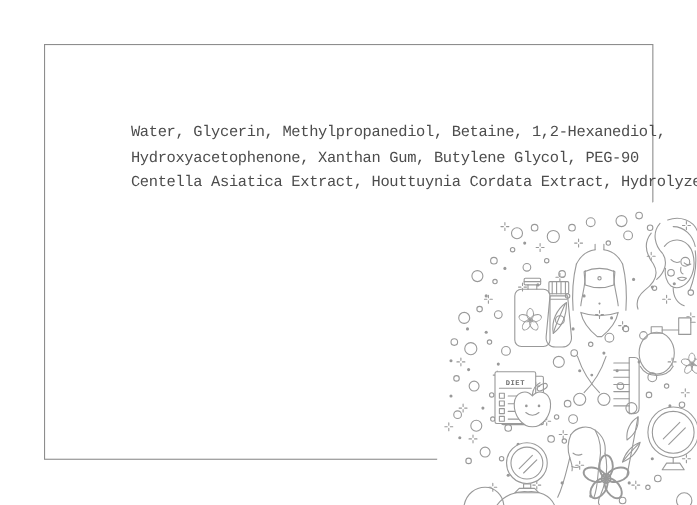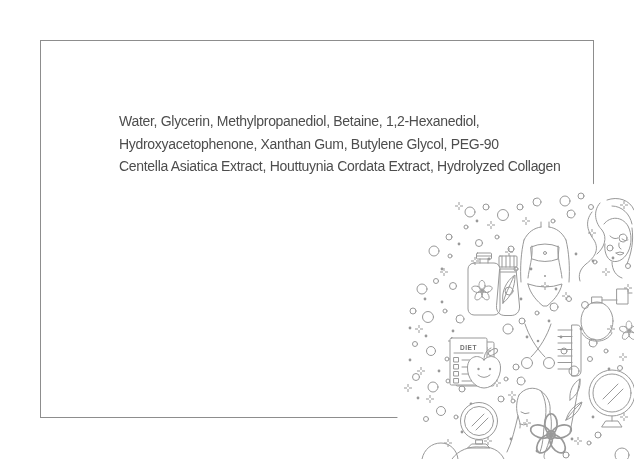--- a/index.html
+++ b/index.html
@@ -1,21 +1,21 @@
 <!DOCTYPE html>
 <html><head>
 <meta charset="utf-8">
 <style>
   html,body{margin:0;padding:0;background:#fff;}
   .page{
     position:relative;
     width:634px;height:459px;
     background:#ffffff;
     overflow:hidden;
-    font-family:Liberation Sans, sans-serif;
+    font-family:Liberation Mono, monospace;
   }
   .panel{
     position:absolute;
     left:40px;top:40px;
     width:554px;height:378px;
     box-sizing:border-box;
     border:1px solid #8d8d8d;
     background:#ffffff;
   }
   .ingredients{

